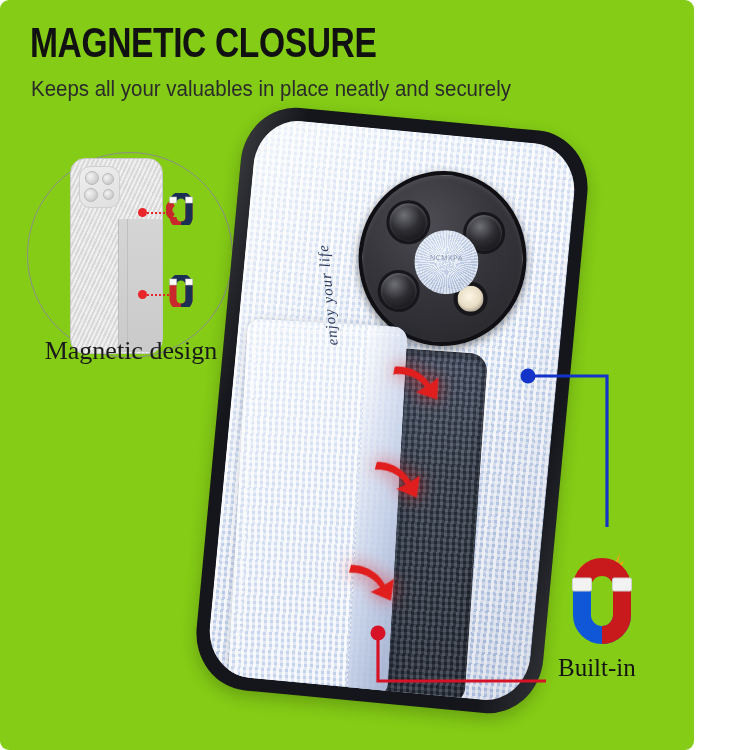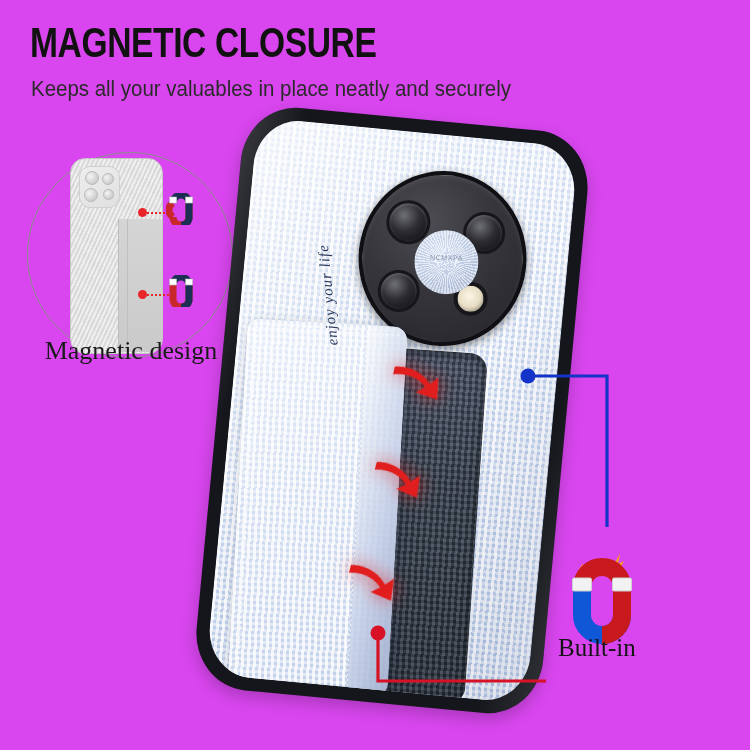--- a/index.html
+++ b/index.html
@@ -3,21 +3,21 @@
 <meta charset="utf-8">
 <style>
   html,body{margin:0;padding:0;}
   body{
     width:750px;height:750px;
     background:#ffffff;
     font-family:"Liberation Sans", sans-serif;
     overflow:hidden;
     position:relative;
   }
-  #stage{position:absolute;left:0;top:0;width:750px;height:750px;overflow:hidden;background:#d946ef;}
+  #stage{position:absolute;left:0;top:0;width:694px;height:750px;overflow:hidden;background:#84cc16;border-radius:9px;}
 
   
   .title{
     position:absolute;left:30px;top:22px;
     font-family:"Liberation Sans", sans-serif;
     font-weight:700;
     font-size:42px;
     letter-spacing:-0.5px;
     color:#111111;
     transform:scaleX(0.80);
@@ -266,21 +266,21 @@
   .a1{left:156px;top:232px;transform:rotate(6deg);}
   .a2{left:146px;top:330px;transform:rotate(10deg);}
   .a3{left:130px;top:435px;transform:rotate(10deg);}
 
   
   .callout-svg{position:absolute;left:0;top:0;width:750px;height:750px;pointer-events:none;}
 
   
   .magnet-icon{position:absolute;left:556px;top:553px;width:96px;height:92px;}
   .magnet-label{
-    position:absolute;left:520px;top:632px;width:230px;
+    position:absolute;left:520px;top:652px;width:230px;
     font-family:"Liberation Serif", serif;
     font-size:25px;
     color:#141414;
     line-height:1.24;
     text-align:left;
     padding-left:38px;
     box-sizing:border-box;
   }
 </style>
 </head>

